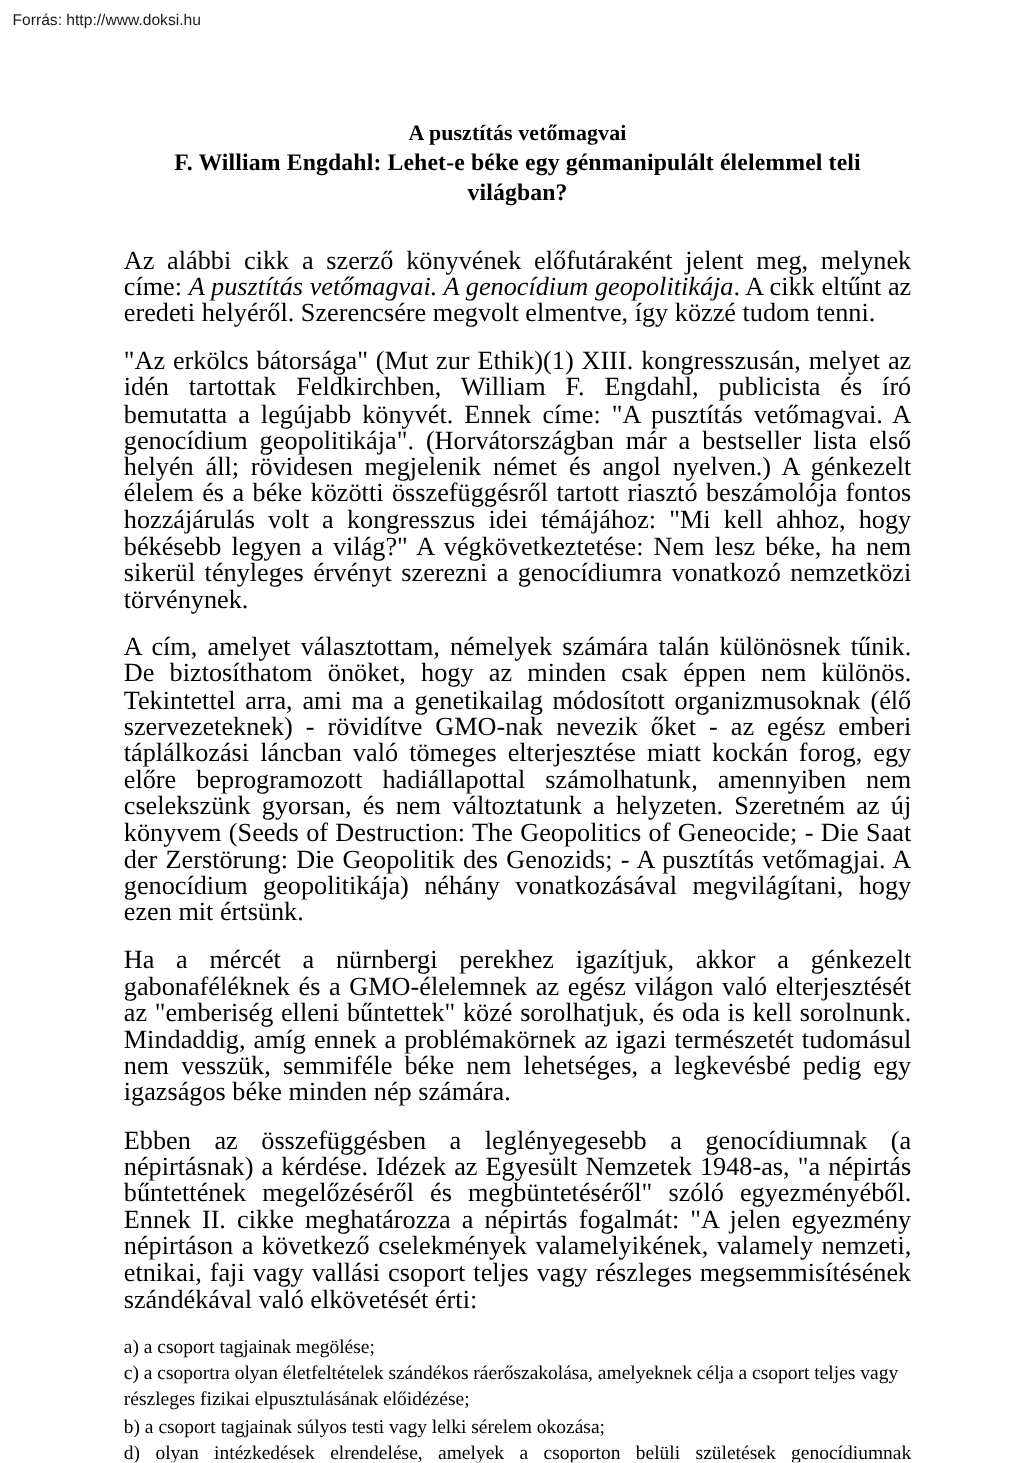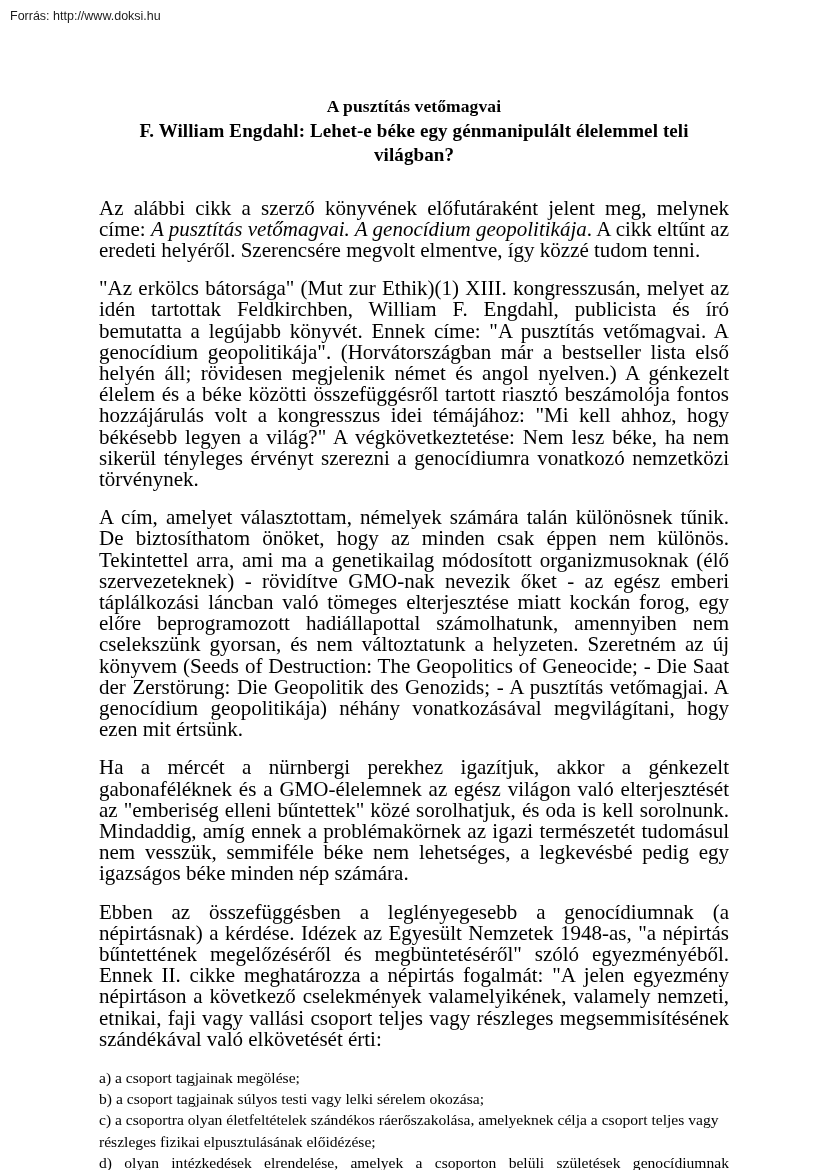--- a/index.html
+++ b/index.html
@@ -113,21 +113,21 @@
     <p class="body-para">"Az erkölcs bátorsága" (Mut zur Ethik)(1) XIII. kongresszusán, melyet az idén tartottak Feldkirchben, William F. Engdahl, publicista és író bemutatta a legújabb könyvét. Ennek címe: "A pusztítás vetőmagvai. A genocídium geopolitikája". (Horvátországban már a bestseller lista első helyén áll; rövidesen megjelenik német és angol nyelven.) A génkezelt élelem és a béke közötti összefüggésről tartott riasztó beszámolója fontos hozzájárulás volt a kongresszus idei témájához: "Mi kell ahhoz, hogy békésebb legyen a világ?" A végkövetkeztetése: Nem lesz béke, ha nem sikerül tényleges érvényt szerezni a genocídiumra vonatkozó nemzetközi törvénynek.</p>
 
     <p class="body-para">A cím, amelyet választottam, némelyek számára talán különösnek tűnik. De biztosíthatom önöket, hogy az minden csak éppen nem különös. Tekintettel arra, ami ma a genetikailag módosított organizmusoknak (élő szervezeteknek) - rövidítve GMO-nak nevezik őket - az egész emberi táplálkozási láncban való tömeges elterjesztése miatt kockán forog, egy előre beprogramozott hadiállapottal számolhatunk, amennyiben nem cselekszünk gyorsan, és nem változtatunk a helyzeten. Szeretném az új könyvem (Seeds of Destruction: The Geopolitics of Geneocide; - Die Saat der Zerstörung: Die Geopolitik des Genozids; - A pusztítás vetőmagjai. A genocídium geopolitikája) néhány vonatkozásával megvilágítani, hogy ezen mit értsünk.</p>
 
     <p class="body-para">Ha a mércét a nürnbergi perekhez igazítjuk, akkor a génkezelt gabonaféléknek és a GMO-élelemnek az egész világon való elterjesztését az "emberiség elleni bűntettek" közé sorolhatjuk, és oda is kell sorolnunk. Mindaddig, amíg ennek a problémakörnek az igazi természetét tudomásul nem vesszük, semmiféle béke nem lehetséges, a legkevésbé pedig egy igazságos béke minden nép számára.</p>
 
     <p class="body-para">Ebben az összefüggésben a leglényegesebb a genocídiumnak (a népirtásnak) a kérdése. Idézek az Egyesült Nemzetek 1948-as, "a népirtás bűntettének megelőzéséről és megbüntetéséről" szóló egyezményéből. Ennek II. cikke meghatározza a népirtás fogalmát: "A jelen egyezmény népirtáson a következő cselekmények valamelyikének, valamely nemzeti, etnikai, faji vagy vallási csoport teljes vagy részleges megsemmisítésének szándékával való elkövetését érti:</p>
 
     <div class="list-block">
       <p class="list-item left-only">a) a csoport tagjainak megölése;</p>
+      <p class="list-item left-only">c) a csoportra olyan életfeltételek szándékos ráerőszakolása, amelyeknek célja a csoport teljes vagy részleges fizikai elpusztulásának előidézése;</p>
       <p class="list-item left-only">b) a csoport tagjainak súlyos testi vagy lelki sérelem okozása;</p>
-      <p class="list-item left-only">c) a csoportra olyan életfeltételek szándékos ráerőszakolása, amelyeknek célja a csoport teljes vagy részleges fizikai elpusztulásának előidézése;</p>
       <p class="list-item">d) olyan intézkedések elrendelése, amelyek a csoporton belüli születések genocídiumnak irányulnak."</p>
     </div>
 
     <p class="closing-para">A III. cikk így szól: "Büntetendők a következő cselekmények:</p>
 
   </div>
 </div>
 
 </body></html>

